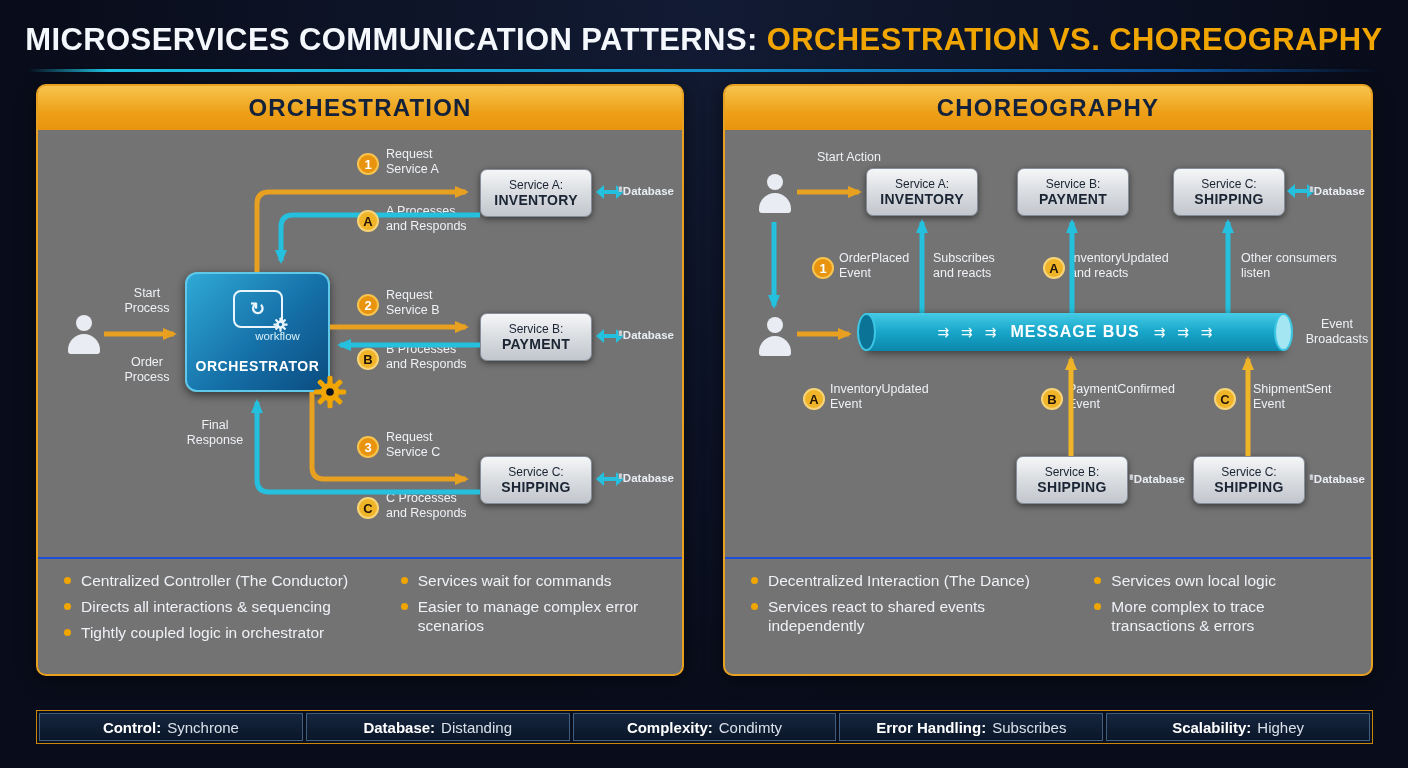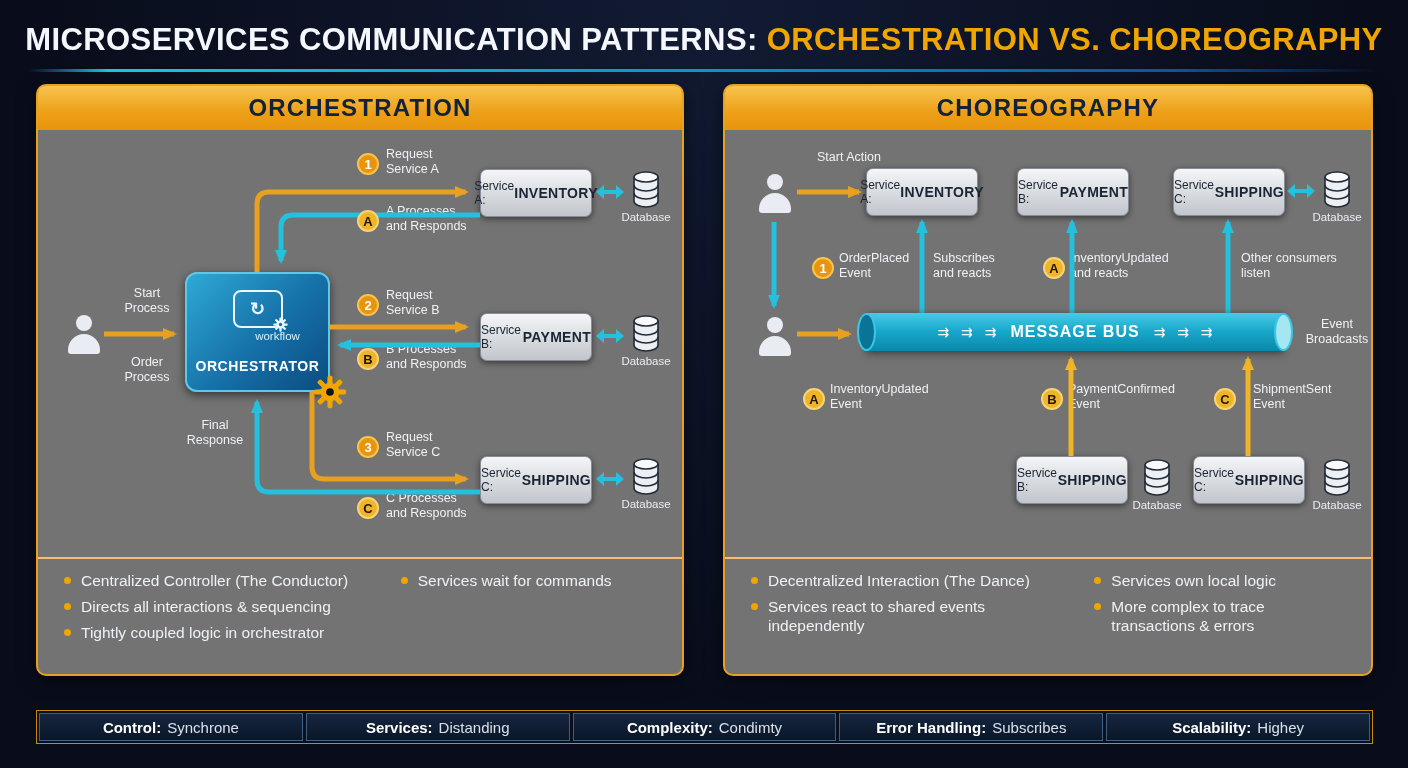--- a/index.html
+++ b/index.html
@@ -15,42 +15,42 @@
   .title .hl{color:#f0a500;}
   .title-rule{position:absolute;top:69px;left:28px;right:28px;height:3px;border-radius:2px;
     background:linear-gradient(90deg, rgba(23,184,216,0) 0%, #1fc4e4 6%, #128ac9 55%, #0c55a0 85%, rgba(12,85,160,0) 100%);}
   
   .panel{position:absolute;top:84px;height:592px;background:#737373;border:2px solid #e8a020;
     border-radius:10px;box-sizing:border-box;box-shadow:0 4px 18px rgba(0,0,0,.5);}
   .panel-hd{height:44px;background:linear-gradient(180deg,#f8c44e 0%,#eda018 60%,#e8940e 100%);
     border-radius:7px 7px 0 0;display:flex;align-items:center;justify-content:center;
     font-size:24px;font-weight:bold;color:#14213a;letter-spacing:1.2px;}
   .diagram{position:relative;height:427px;}
-  .bullets{border-top:2px solid #fdba74;height:117px;box-sizing:border-box;display:flex;
+  .bullets{border-top:2px solid #1d4ed8;height:117px;box-sizing:border-box;display:flex;
     padding:13px 26px;gap:37px;}
   .bullets .col{display:flex;flex-direction:column;gap:7px;}
   .bullet{display:flex;gap:10px;font-size:15.5px;color:#eef1f6;line-height:1.22;}
   .bullet::before{content:"";width:7px;height:7px;border-radius:50%;background:#f0a500;margin-top:5px;flex:none;}
   
   .lbl{position:absolute;font-size:12.5px;color:#eef1f6;line-height:1.2;}
   .lbl.c{text-align:center;}
   .svc{position:absolute;width:110px;height:46px;border-radius:7px;
     background:linear-gradient(180deg,#f5f6f8 0%,#d7dade 55%,#c2c6cd 100%);
-    border:1px solid #868d99;display:flex;flex-direction:row;align-items:center;justify-content:center;
+    border:1px solid #868d99;display:flex;flex-direction:column;align-items:center;justify-content:center;
     color:#1a2433;box-shadow:0 2px 6px rgba(0,0,0,.5);}
   .svc .l1{font-size:12px;}
   .svc .l2{font-size:14px;font-weight:bold;letter-spacing:.3px;}
   .person{position:absolute;width:40px;}
   .person .head{width:16px;height:16px;border-radius:50%;background:#e9edf3;margin:0 auto;}
   .person .bod{width:32px;height:20px;border-radius:16px 16px 3px 3px;background:#e9edf3;margin:3px auto 0;}
   .badge{position:absolute;width:22px;height:22px;border-radius:50%;display:flex;align-items:center;
     justify-content:center;font-size:13px;font-weight:bold;box-sizing:border-box;z-index:3;}
   .badge.num{background:#e8940e;color:#fff;border:2px solid #f8c44e;}
   .badge.let{background:#f0b429;color:#221505;border:2px solid #f8d478;}
-  .dbwrap{position:absolute;width:56px;display:flex;flex-direction:column;align-items:center;}
+  .dbwrap{position:absolute;width:56px;display:flex;flex-direction:row;align-items:center;font-weight:bold;}
   .dblabel{font-size:11.5px;color:#e9edf3;margin-top:3px;}
   .syncarrow{position:absolute;width:28px;height:14px;}
   .orch{position:absolute;left:147px;top:142px;width:145px;height:120px;border-radius:12px;
     background:linear-gradient(135deg,#2fa9d6 0%,#1570a8 55%,#0b4c80 100%);
     border:2px solid #5fc8e8;display:flex;flex-direction:column;align-items:center;justify-content:center;
     gap:2px;box-shadow:0 3px 10px rgba(0,0,0,.55);box-sizing:border-box;}
   .wficon{width:46px;height:34px;border:2px solid #eaf6fc;border-radius:8px;position:relative;
     display:flex;align-items:center;justify-content:center;color:#eaf6fc;font-size:18px;font-weight:bold;}
   .wficon .minigear{position:absolute;right:-7px;bottom:-6px;}
   .wftext{font-size:11.5px;color:#d8f0fa;margin-left:40px;}
@@ -214,20 +214,21 @@
   </div>
 
   <div class="bullets">
     <div class="col" style="width:54%;">
       <div class="bullet">Centralized Controller (The Conductor)</div>
       <div class="bullet">Directs all interactions &amp; sequencing</div>
       <div class="bullet">Tightly coupled logic in orchestrator</div>
     </div>
     <div class="col" style="width:46%;">
       <div class="bullet">Services wait for commands</div>
+      <div class="bullet">Easier to manage complex error scenarios</div>
     </div>
   </div>
 </div>
 
 <div class="panel" style="left:723px;width:650px;">
   <div class="panel-hd">CHOREOGRAPHY</div>
   <div class="diagram">
 
     <svg class="flow" width="646" height="427">
       <defs>
@@ -353,21 +354,21 @@
     </div>
   </div>
 </div>
 
 <div class="footer">
   <div class="fseg">
     <span class="fl">Control:</span>
     <span class="fv">Synchrone</span>
   </div>
   <div class="fseg">
-    <span class="fl">Services:</span>
+    <span class="fl">Database:</span>
     <span class="fv">Distanding</span>
   </div>
   <div class="fseg">
     <span class="fl">Complexity:</span>
     <span class="fv">Condimty</span>
   </div>
   <div class="fseg">
     <span class="fl">Error Handling:</span>
     <span class="fv">Subscribes</span>
   </div>

